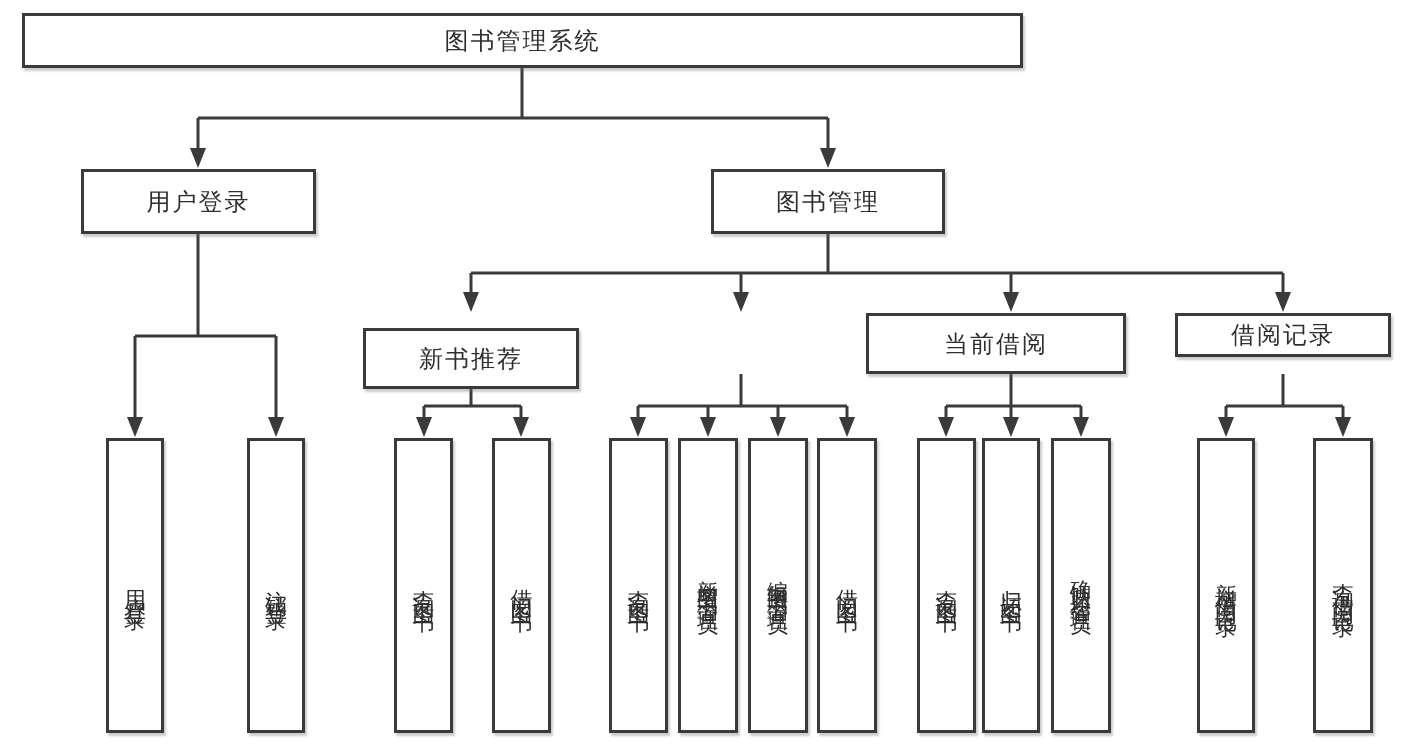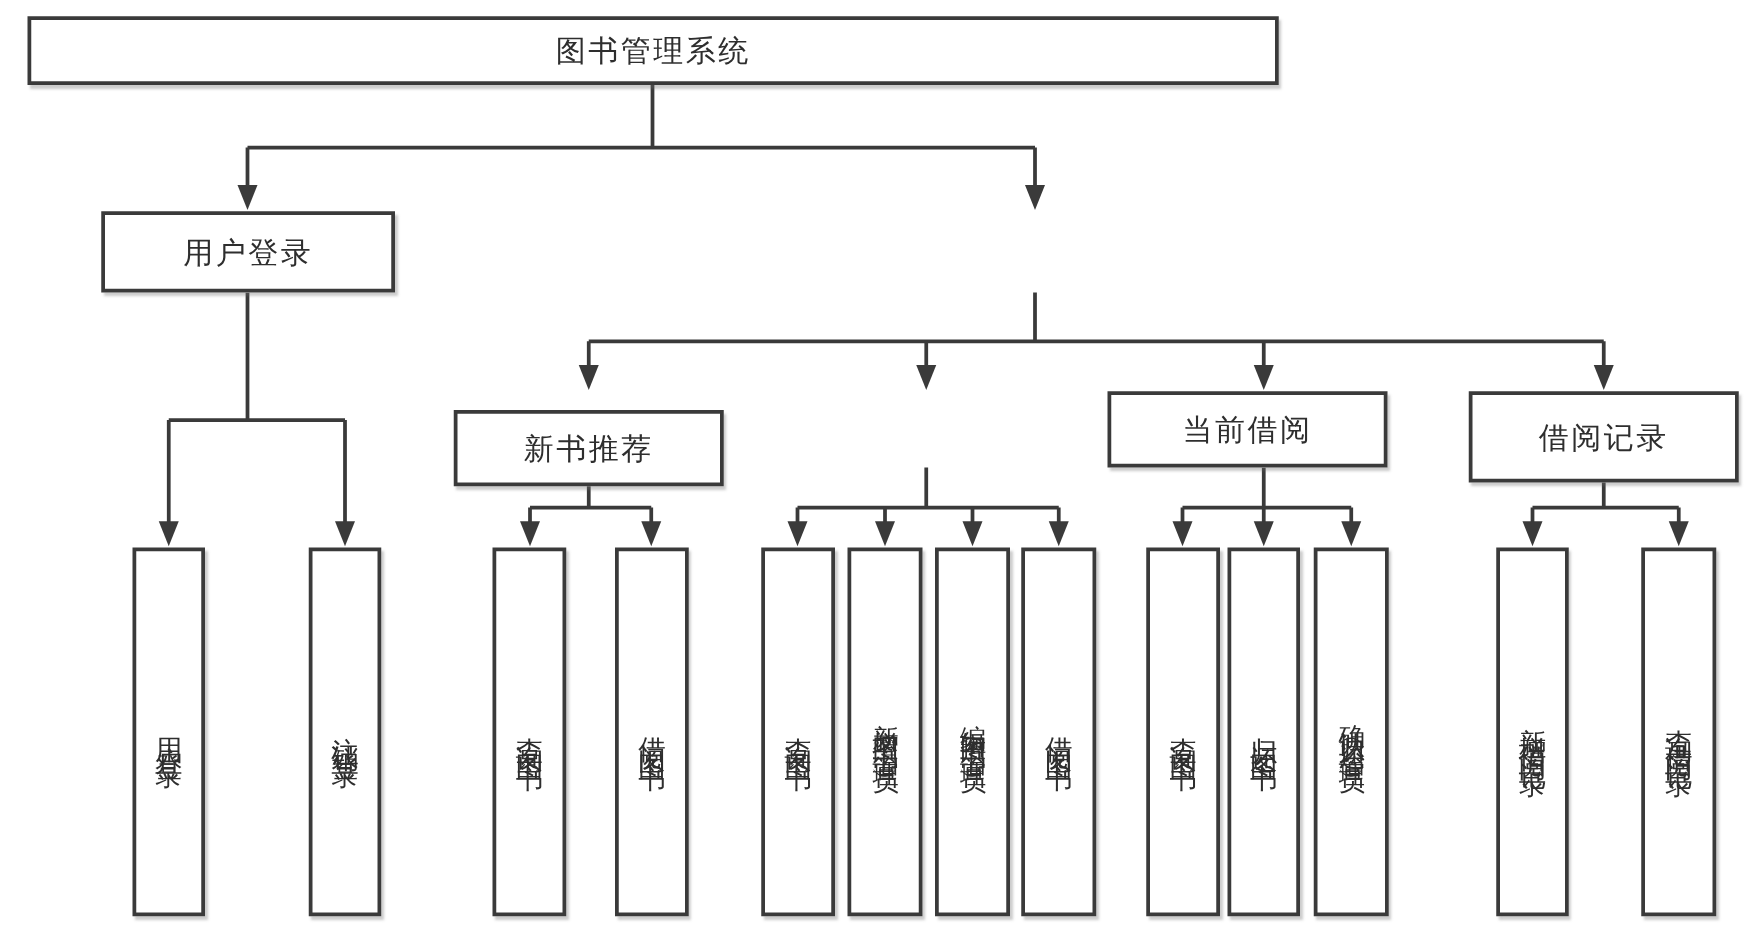--- a/index.html
+++ b/index.html
@@ -94,28 +94,31 @@
     <polygon points="1335,417 1351,417 1343,437"></polygon>
   </svg>
 
   <div class="node h" style="left:22px;top:13px;width:1001px;height:55px">
     <span>图书管理系统</span>
   </div>
 
   <div class="node h" style="left:81px;top:169px;width:235px;height:65px">
     <span>用户登录</span>
   </div>
+  <div class="node h" style="left:711px;top:169px;width:234px;height:65px">
+    <span>图书管理</span>
+  </div>
 
   <div class="node h" style="left:363px;top:328px;width:216px;height:61px">
     <span>新书推荐</span>
   </div>
-  <div class="node h" style="left:886px;top:313px;width:224px;height:61px">
+  <div class="node h" style="left:866px;top:313px;width:260px;height:61px">
     <span>当前借阅</span>
   </div>
-  <div class="node h" style="left:1175px;top:313px;width:216px;height:73px">
+  <div class="node h" style="left:1175px;top:313px;width:216px;height:44px">
     <span>借阅记录</span>
   </div>
 
   <div class="node v" style="left:106px;top:438px;width:58px;height:295px">
     <span>用户登录</span>
   </div>
   <div class="node v" style="left:247px;top:438px;width:58px;height:295px">
     <span>注销登录</span>
   </div>
 

